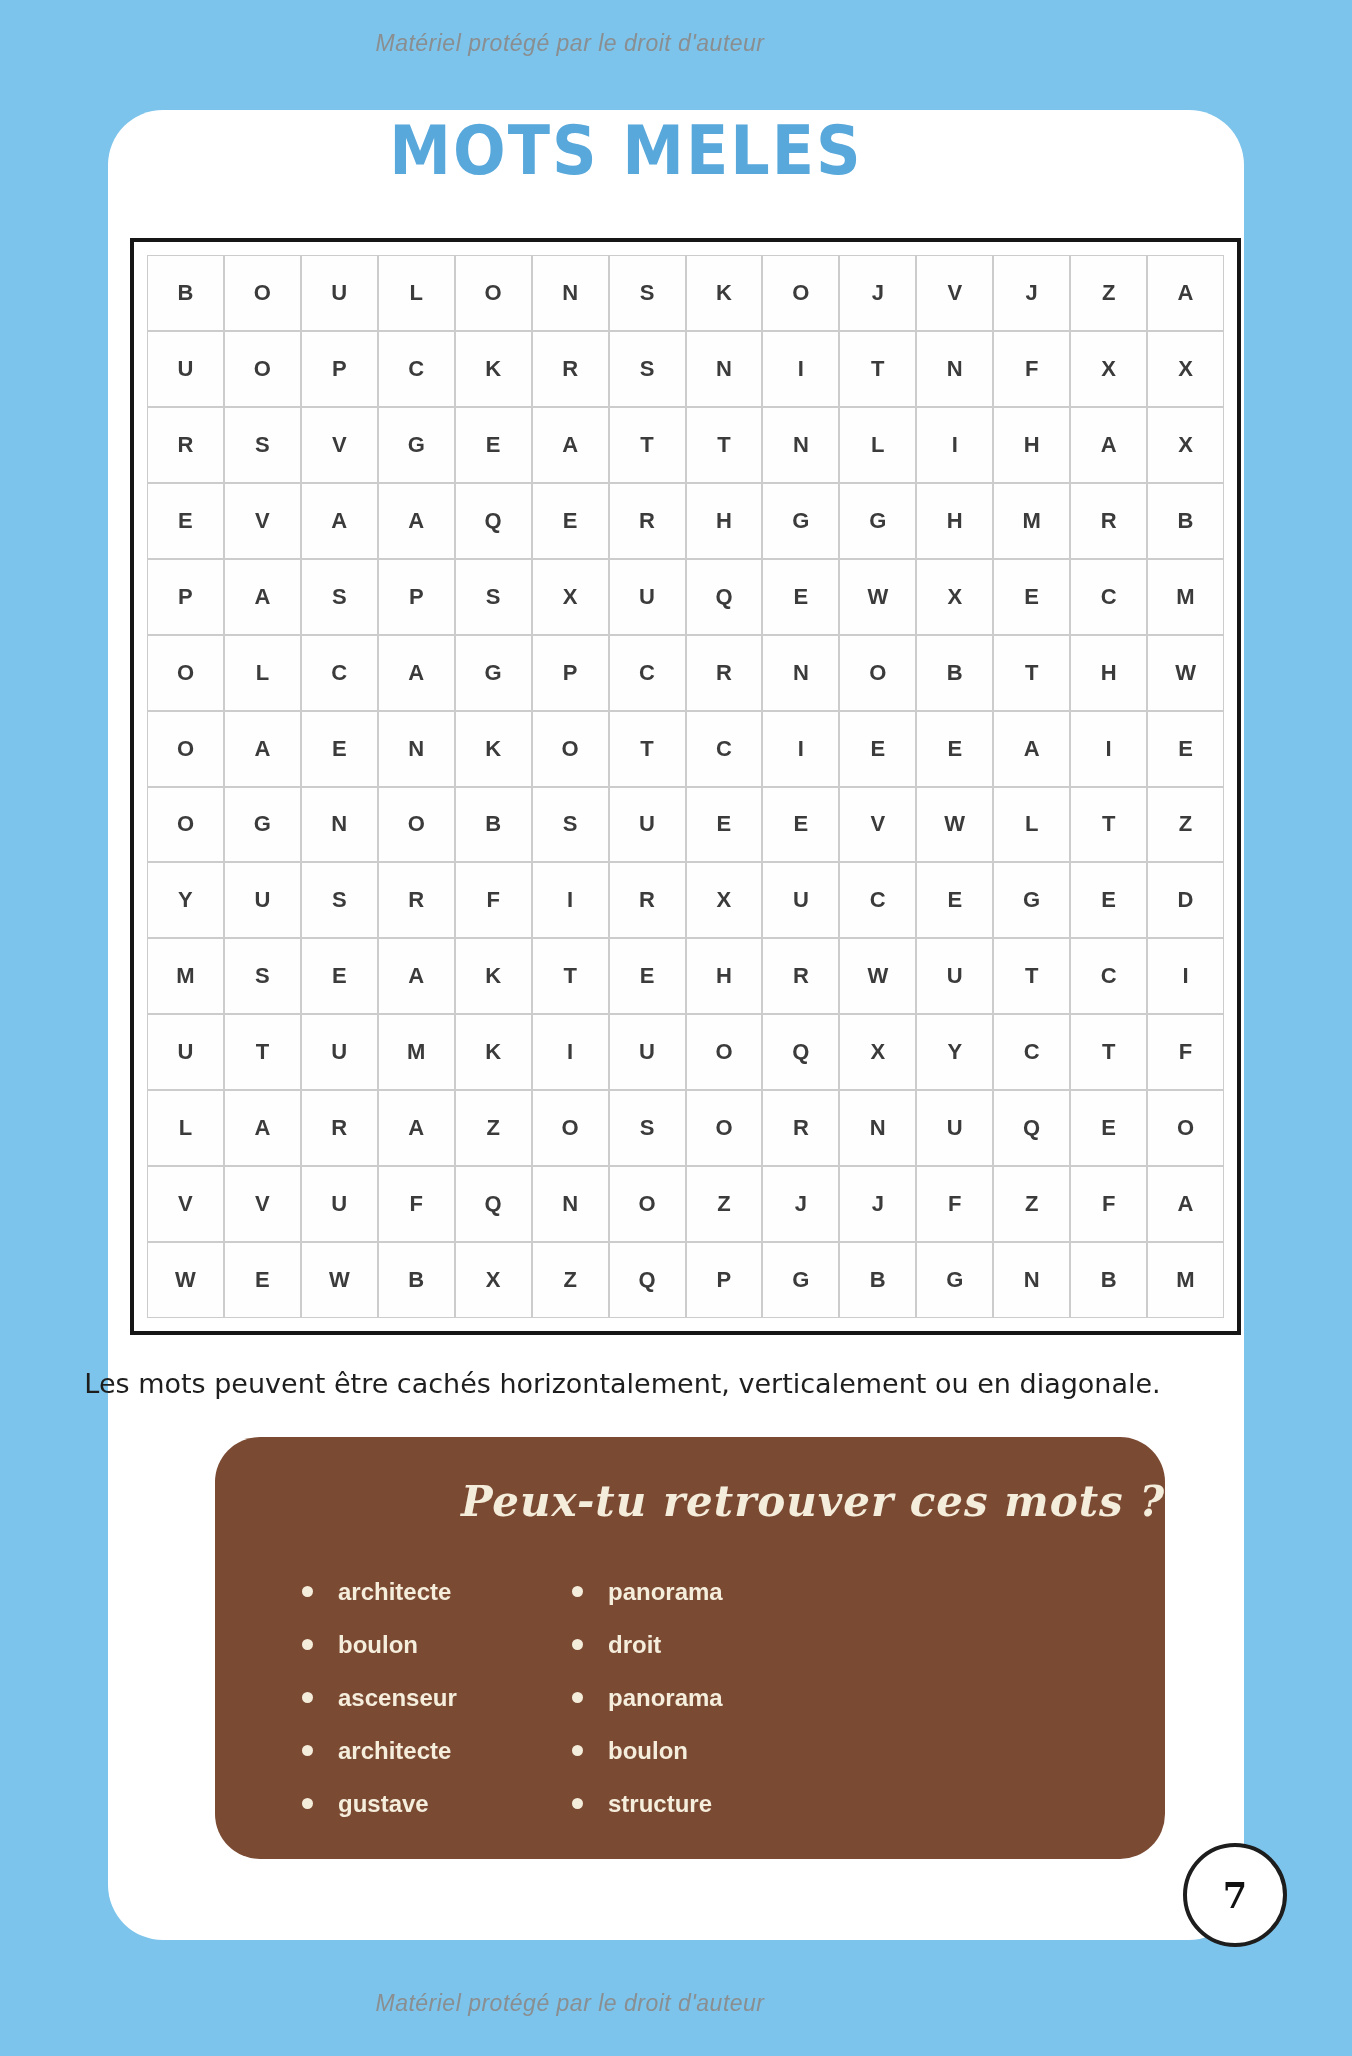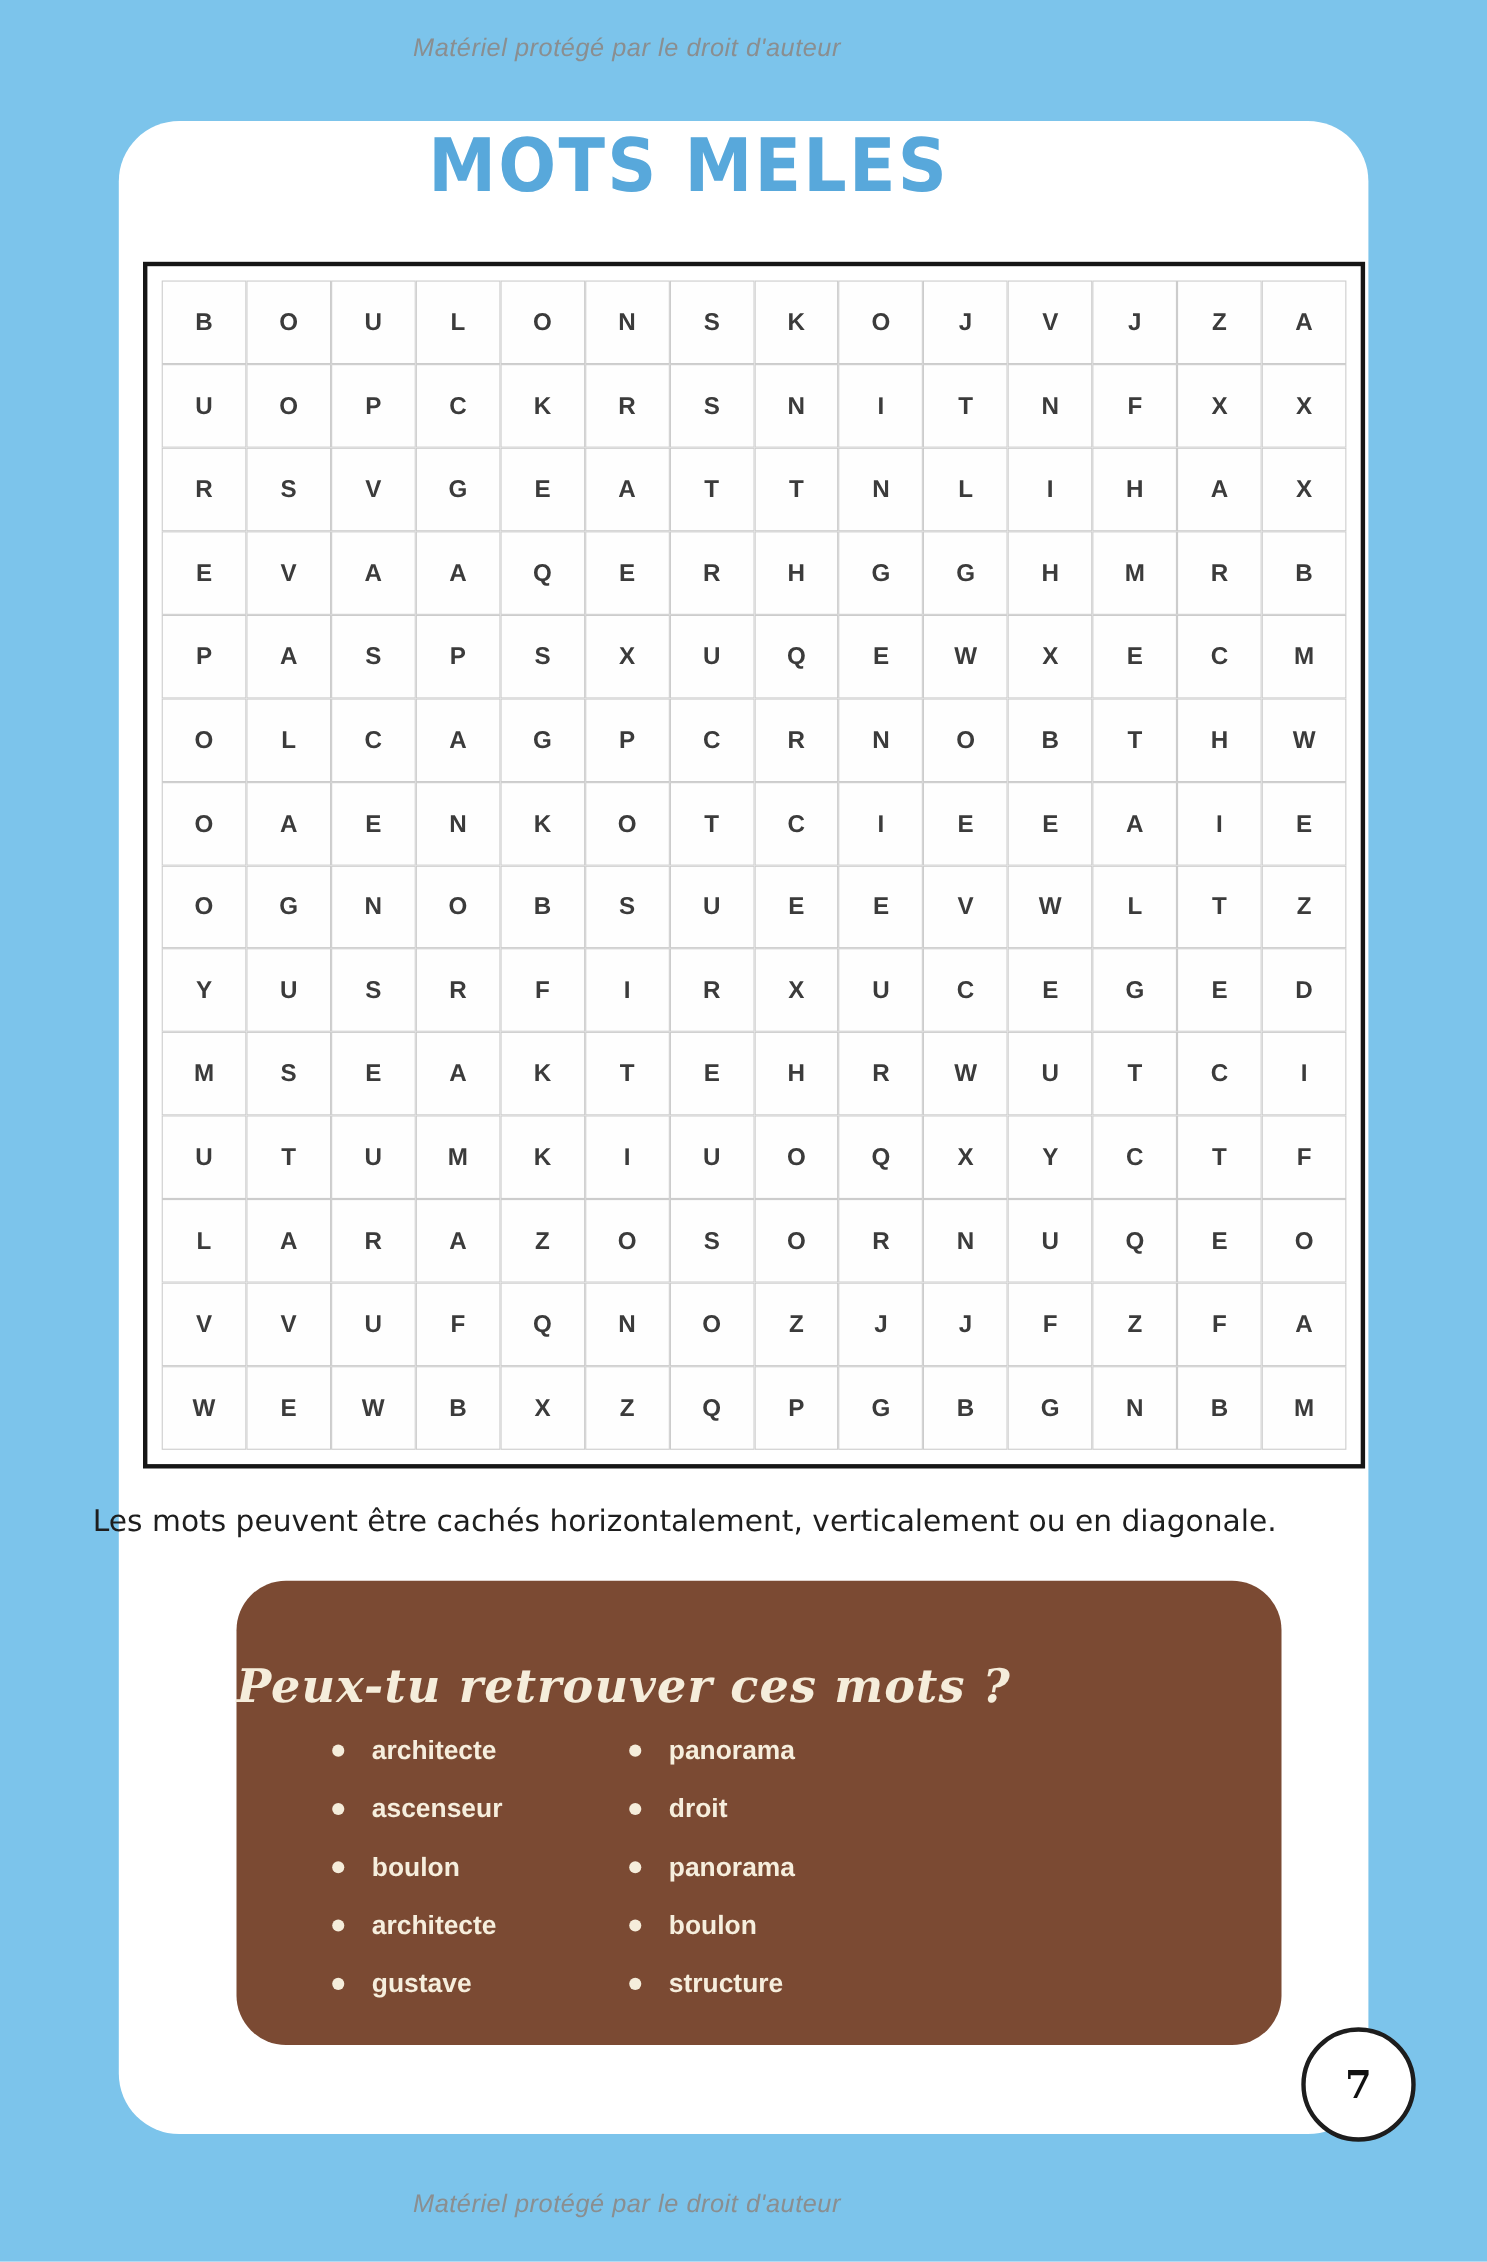--- a/index.html
+++ b/index.html
@@ -43,23 +43,23 @@
   .instruction{
     position:absolute;left:0;top:1368px;width:1245px;text-align:center;
     font-family:"DejaVu Sans", sans-serif;
     font-size:27px;color:#1e1e1e;
   }
   .word-box{
     position:absolute;left:215px;top:1437px;width:950px;height:422px;
     background:#7b4a33;border-radius:45px;
   }
   .word-box-heading{
-    position:absolute;left:0;top:40px;width:100%;text-align:left;
+    position:absolute;left:0;top:40px;width:100%;text-align:right;
     font-family:"DejaVu Serif", serif;font-style:italic;font-weight:bold;
-    font-size:42px;color:#f5eddb;letter-spacing:1px;margin-top:31px;
+    font-size:42px;color:#f5eddb;letter-spacing:1px;
   }
   .words-wrap{
     position:absolute;left:87px;top:128px;display:flex;
   }
   .word-col{display:flex;flex-direction:column;}
   .word-col.left{width:270px;}
   .word-item{
     display:flex;align-items:center;height:53px;
   }
   .bullet{
@@ -293,25 +293,25 @@
 <div class="word-box">
   <div class="word-box-heading">Peux-tu retrouver ces mots ?</div>
   <div class="words-wrap">
     <div class="word-col left">
         <div class="word-item">
           <span class="bullet"></span>
           <span class="word-label">architecte</span>
         </div>
         <div class="word-item">
           <span class="bullet"></span>
+          <span class="word-label">boulon</span>
+        </div>
+        <div class="word-item">
+          <span class="bullet"></span>
           <span class="word-label">ascenseur</span>
-        </div>
-        <div class="word-item">
-          <span class="bullet"></span>
-          <span class="word-label">boulon</span>
         </div>
         <div class="word-item">
           <span class="bullet"></span>
           <span class="word-label">architecte</span>
         </div>
         <div class="word-item">
           <span class="bullet"></span>
           <span class="word-label">gustave</span>
         </div>
       </div>

